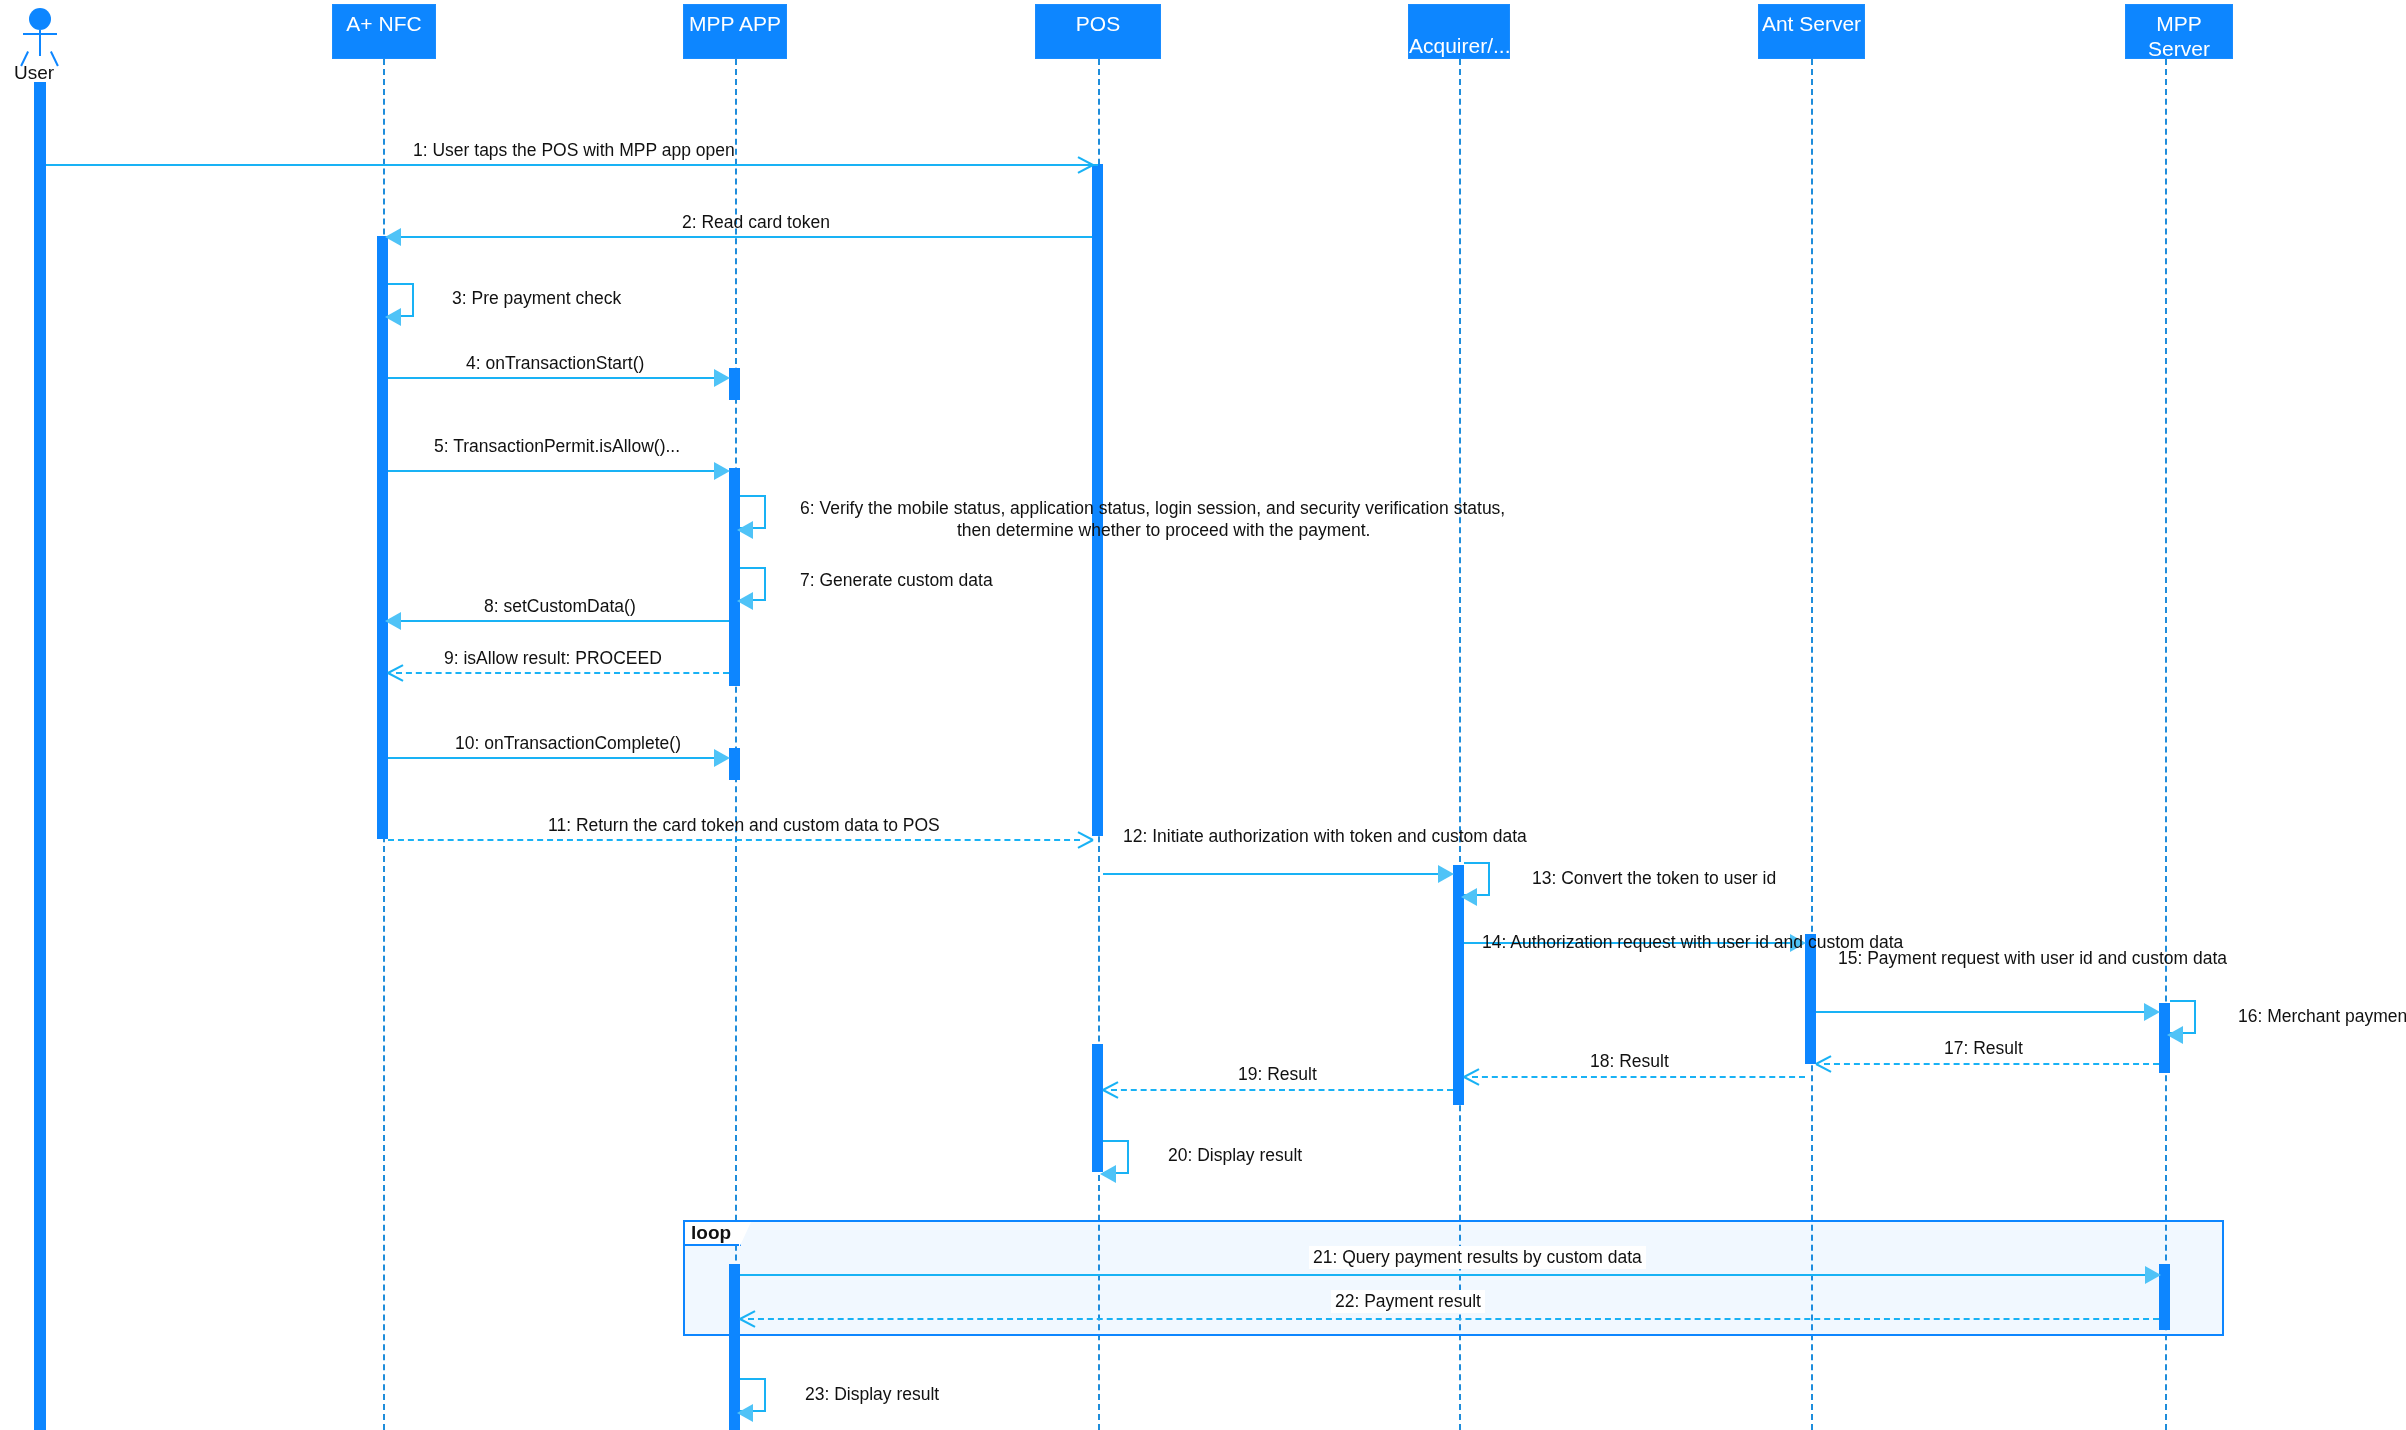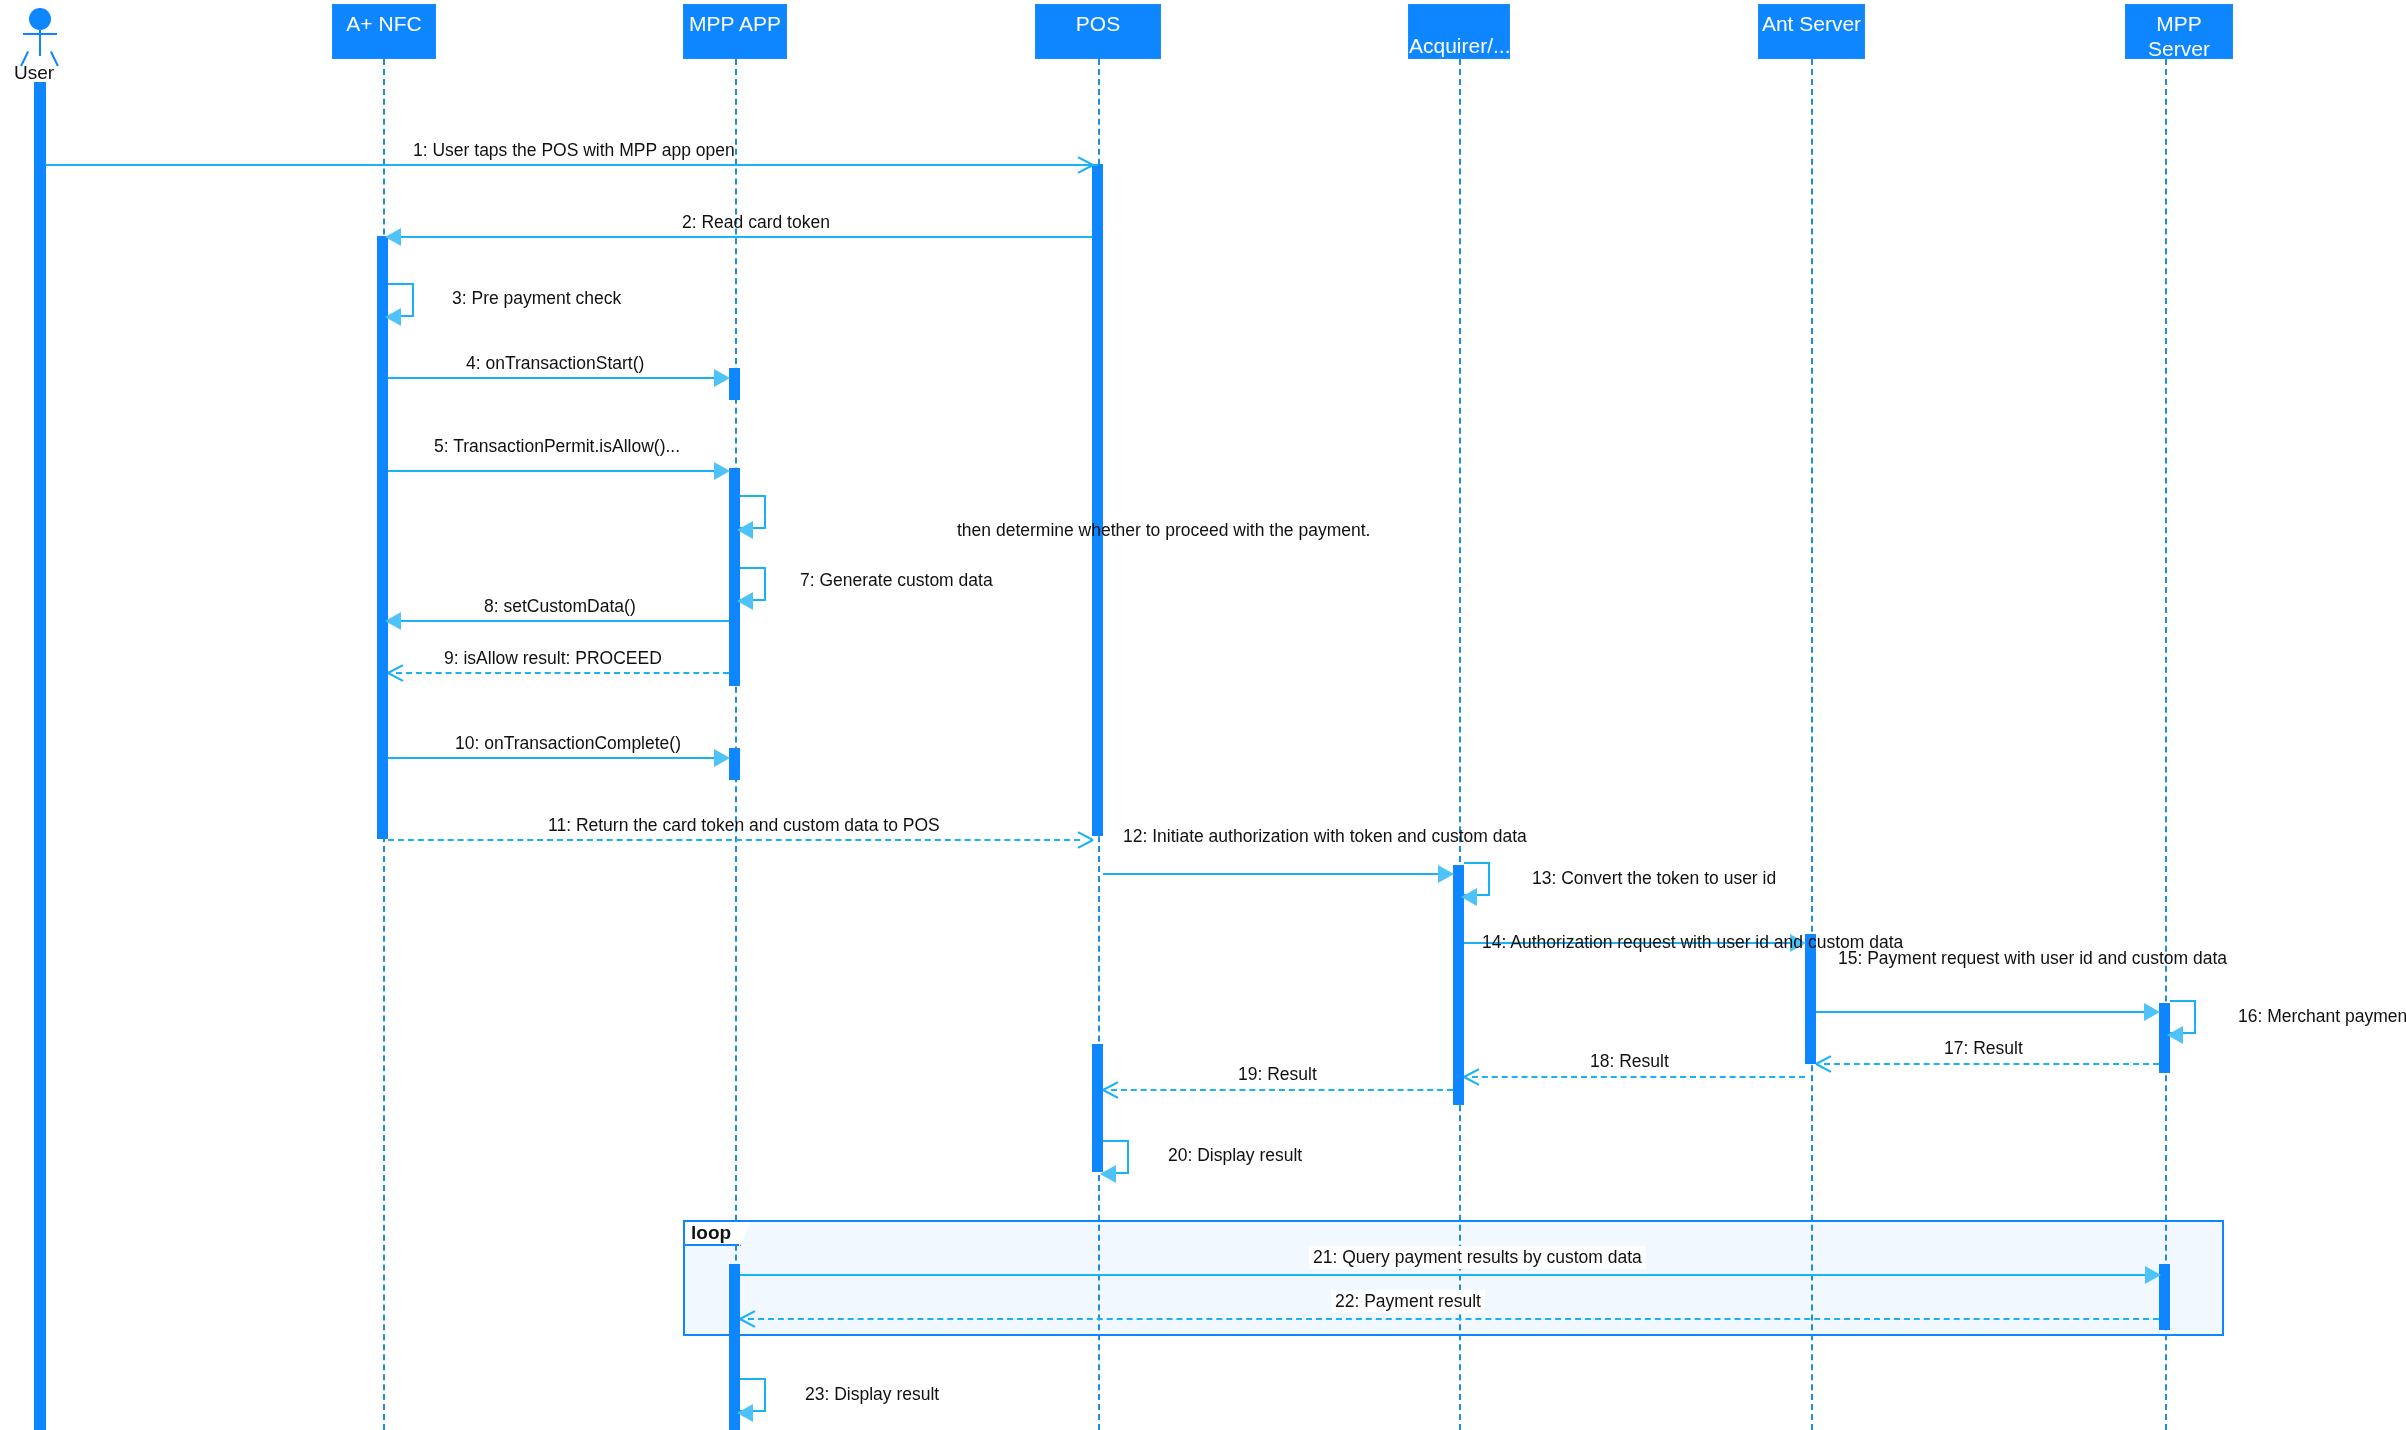--- a/index.html
+++ b/index.html
@@ -144,20 +144,21 @@
   <div class="msg-line" style="left:388px;top:377px;width:328px;"></div>
   <div class="arrow right-solid" style="left:714px;top:369px;"></div>
   <div class="msg-label" style="left:466px;top:353px;">4: onTransactionStart()</div>
 
   <div class="msg-line" style="left:388px;top:470px;width:328px;"></div>
   <div class="arrow right-solid" style="left:714px;top:462px;"></div>
   <div class="msg-label" style="left:434px;top:436px;">5: TransactionPermit.isAllow()...</div>
 
   <div class="self" style="left:740px;top:495px;width:26px;height:34px;"></div>
   <div class="arrow left-solid" style="left:737px;top:521px;"></div>
+  <div class="msg-label center" style="left:800px;top:498px;">6: Verify the mobile status, application status, login session, and security verification status,</div>
   <div class="msg-label center" style="left:957px;top:520px;">then determine whether to proceed with the payment.</div>
 
   <div class="self" style="left:740px;top:567px;width:26px;height:34px;"></div>
   <div class="arrow left-solid" style="left:737px;top:592px;"></div>
   <div class="msg-label" style="left:800px;top:570px;">7: Generate custom data</div>
 
   <div class="msg-line" style="left:388px;top:620px;width:341px;"></div>
   <div class="arrow left-solid" style="left:385px;top:612px;"></div>
   <div class="msg-label" style="left:484px;top:596px;">8: setCustomData()</div>
 

